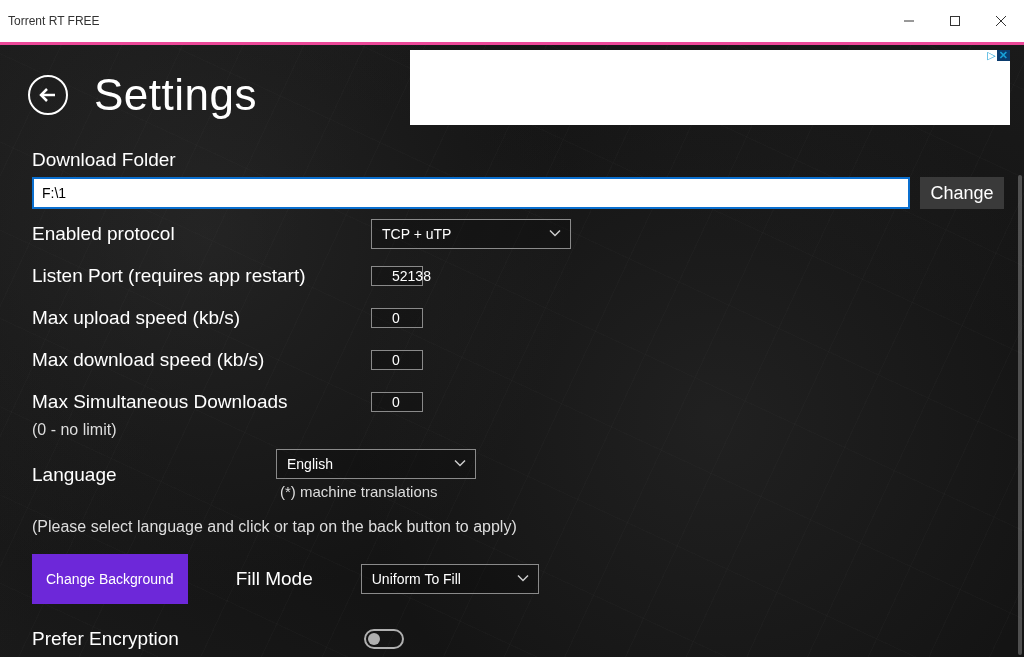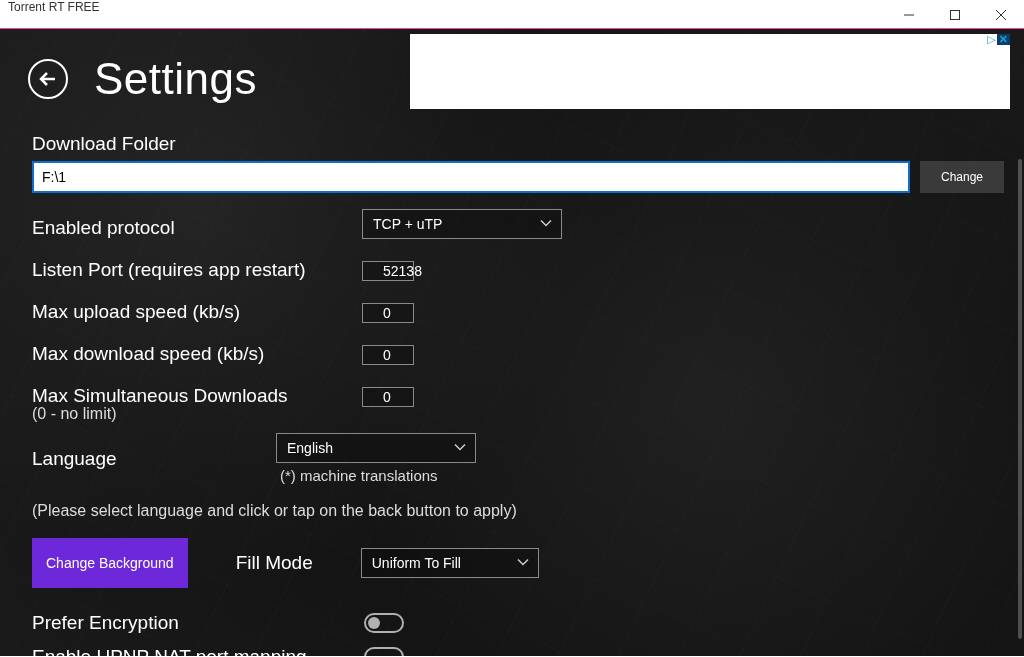--- a/index.html
+++ b/index.html
@@ -1,20 +1,20 @@
 <!DOCTYPE html>
 <html><head>
 <meta charset="utf-8">
 <style>
   * { box-sizing: border-box; margin: 0; padding: 0; font-family: "Segoe UI", "Segoe UI Light", Arial, sans-serif; }
   html, body { width: 1024px; height: 657px; overflow: hidden; background: #fff; }
 
   .titlebar {
-    height: 29px; background: #fff; display: flex; align-items: flex-start;
-    border-bottom: 1px solid #ec4899; font-size: 12px; color: #333;
+    height: 45px; background: #fff; display: flex; align-items: center;
+    border-bottom: 3px solid #ec4899; font-size: 12px; color: #333;
   }
   .titlebar .title { padding-left: 8px; flex: 1; }
   .titlebar .winbtn {
     width: 46px; height: 30px; display: flex; align-items: center; justify-content: center;
     color: #333; font-size: 14px;
   }
   .titlebar .winbtn svg { stroke: #333; }
 
   .client {
     position: relative; width: 1024px; height: 627px; background: #0a0a0a; overflow: hidden;
@@ -63,25 +63,25 @@
   .label { font-size: 19px; font-weight: 400; color: #fff; }
 
   .row-folder-label { margin-bottom: 6px; }
   .row-folder { display: flex; gap: 10px; align-items: stretch; margin-bottom: 4px; }
   .folder-input {
     flex: 1; background: #fff; border: 2px solid #0a6fcf; padding: 6px 8px;
     font-size: 14px; color: #000;
   }
   .change-btn {
     width: 84px; background: #3a3a3a; color: #fff; border: none;
-    font-size: 12px; display: flex; align-items: center; justify-content: center;
+    font-size: 18px; display: flex; align-items: center; justify-content: center;
   }
 
   .grid-row {
-    display: flex; align-items: flex-end; height: 42px;
+    display: flex; align-items: center; height: 42px; gap: 9px;
   }
   .grid-row .lbl { width: 330px; font-size: 19px; }
   .select {
     position: relative; border: 1.5px solid #8a8a8a; height: 30px;
     background: rgba(0,0,0,0.2); color: #fff; font-size: 14px;
     display: flex; align-items: center; padding: 0 34px 0 10px;
   }
   .select .chev {
     position: absolute; right: 8px; top: 50%; transform: translateY(-50%);
   }

